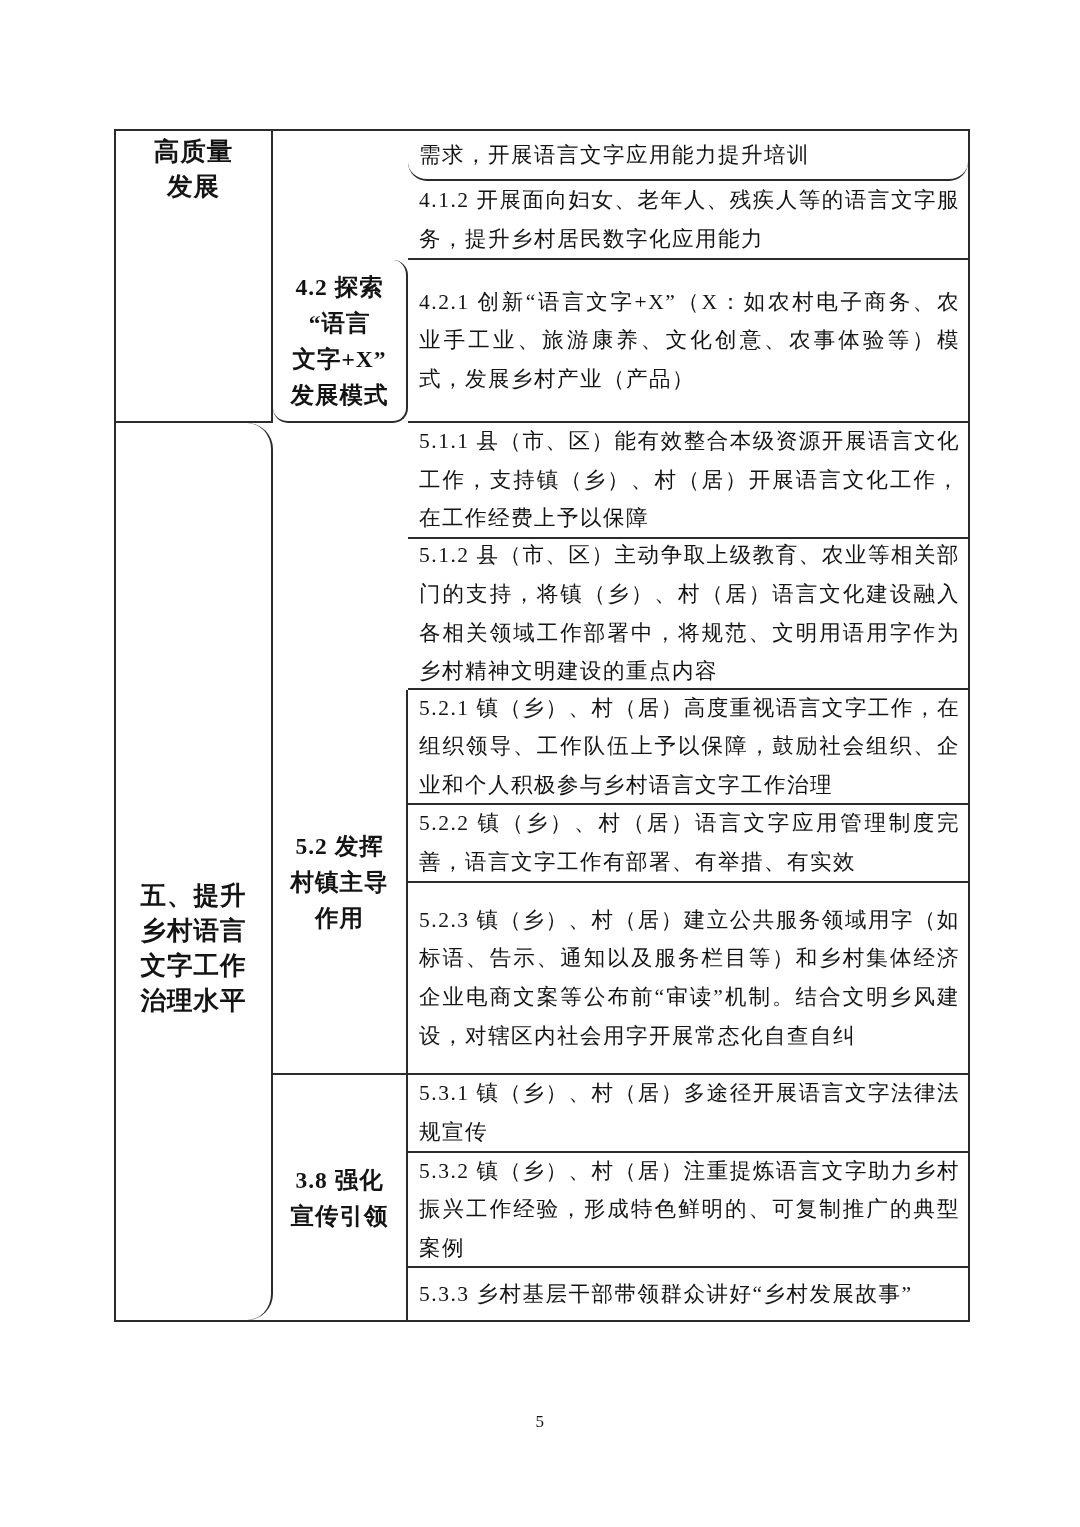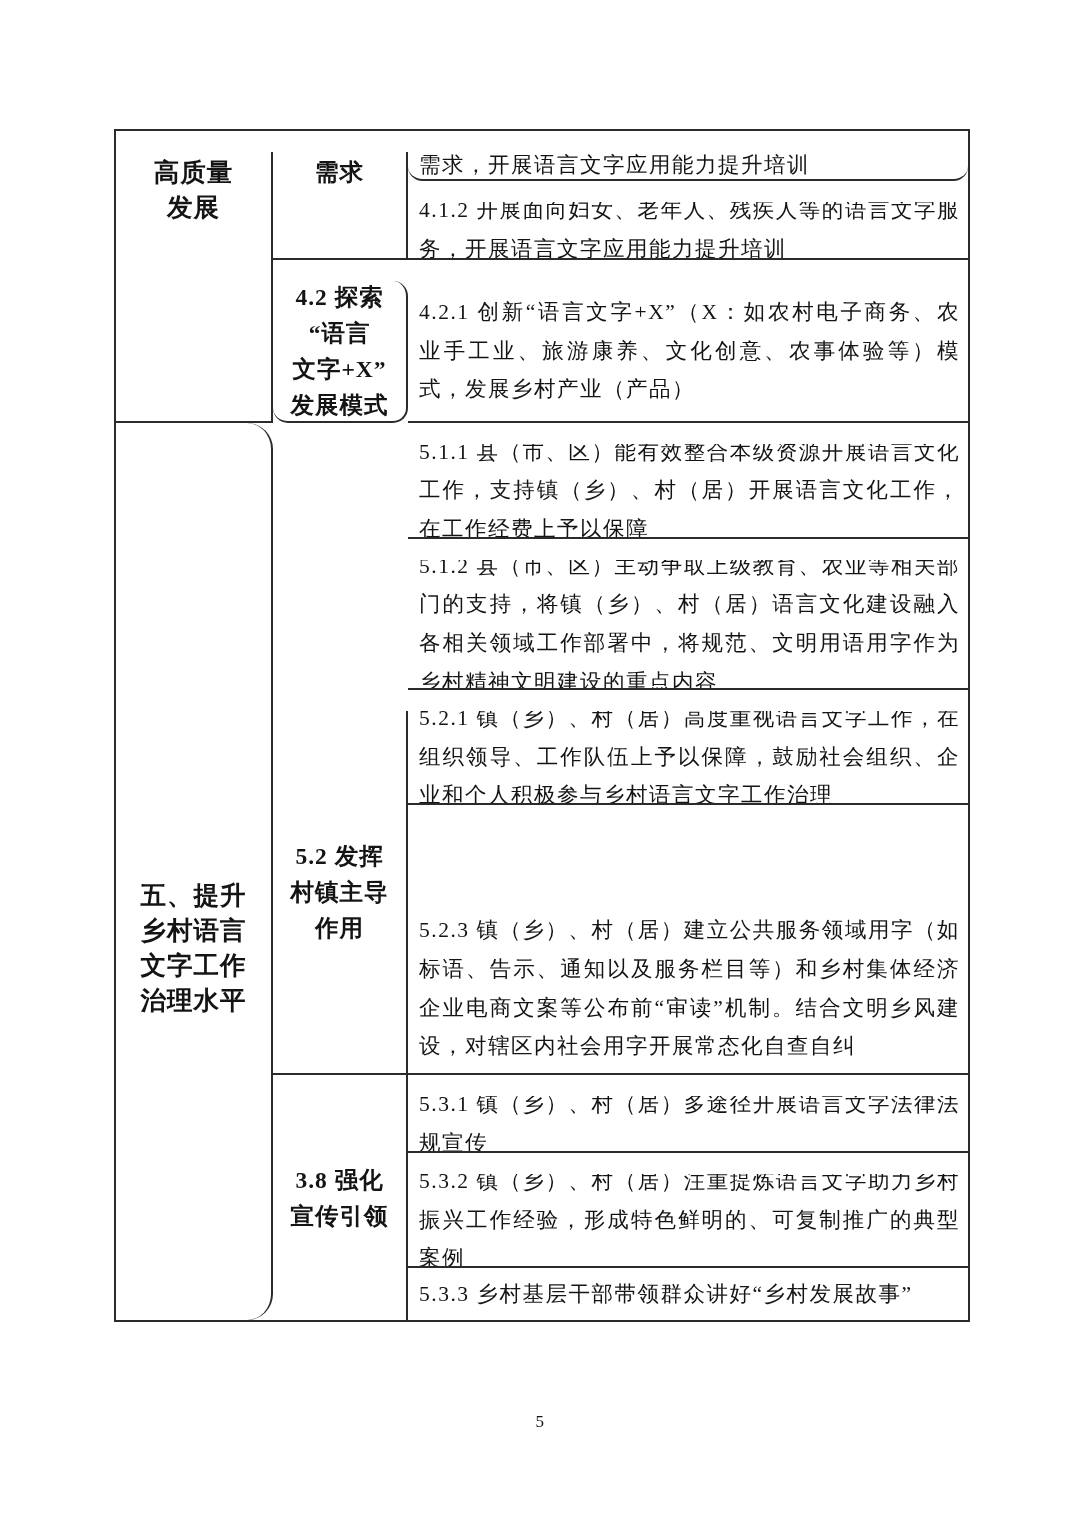--- a/index.html
+++ b/index.html
@@ -22,21 +22,21 @@
     grid-template-columns: 157px 135px 560px;
     grid-template-rows: 50px 79px 163px 116px 151px 115px 78px 192px 78px 115px 52px;
     border: 2px solid #2b2b2b;
     background: #ffffff;
   }
   .cell {
     box-sizing: border-box;
     overflow: hidden;
   }
   .b-r { border-right: 2px solid #2b2b2b; }
-  .b-b { border-bottom: 2px solid #2b2b2b; margin-top: 21px; }
+  .b-b { border-bottom: 2px solid #2b2b2b; }
 
   
   .cat {
     grid-column: 1;
     font-family: "Liberation Sans", "DejaVu Sans", sans-serif;
     font-weight: bold;
     font-size: 25.5px;
     line-height: 35px;
     letter-spacing: 1px;
     text-align: center;
@@ -110,23 +110,20 @@
 <div class="doc-table">
 
   <div class="cell cat cat-4 b-r b-b">高质量
 发展</div>
 
   <div class="cell cat cat-5 b-r">五、提升
 乡村语言
 文字工作
 治理水平</div>
 
-  <div class="cell sub sub-xq b-r b-b">
-    <div>需求</div>
-  </div>
 
   <div class="cell sub sub-42 b-r b-b">
     <div>4.2 探索
 “语言
 文字+X”
 发展模式</div>
   </div>
 
 
   <div class="cell sub sub-52 b-r b-b">
@@ -138,39 +135,42 @@
   <div class="cell sub sub-53 b-r">
     <div>3.8 强化
 宣传引领</div>
   </div>
 
   <div class="cell item r1 b-b">
     <div>需求，开展语言文字应用能力提升培训</div>
   </div>
 
   <div class="cell item r2 b-b">
-    <div>4.1.2 开展面向妇女、老年人、残疾人等的语言文字服务，开展语言文字应用能力提升培训</div>
+    <div>4.1.2 开展面向妇女、老年人、残疾人等的语言文字服务，提升乡村居民数字化应用能力</div>
   </div>
 
   <div class="cell item r3 b-b">
     <div>4.2.1 创新“语言文字+X”（X：如农村电子商务、农业手工业、旅游康养、文化创意、农事体验等）模式，发展乡村产业（产品）</div>
   </div>
 
   <div class="cell item r4 b-b">
     <div>5.1.1 县（市、区）能有效整合本级资源开展语言文化工作，支持镇（乡）、村（居）开展语言文化工作，在工作经费上予以保障</div>
   </div>
 
   <div class="cell item r5 b-b">
     <div>5.1.2 县（市、区）主动争取上级教育、农业等相关部门的支持，将镇（乡）、村（居）语言文化建设融入各相关领域工作部署中，将规范、文明用语用字作为乡村精神文明建设的重点内容</div>
   </div>
 
   <div class="cell item r6 b-b">
     <div>5.2.1 镇（乡）、村（居）高度重视语言文字工作，在组织领导、工作队伍上予以保障，鼓励社会组织、企业和个人积极参与乡村语言文字工作治理</div>
   </div>
 
+  <div class="cell item r7 b-b">
+    <div>5.2.2 镇（乡）、村（居）语言文字应用管理制度完善，语言文字工作有部署、有举措、有实效</div>
+  </div>
 
   <div class="cell item r8 b-b">
     <div>5.2.3 镇（乡）、村（居）建立公共服务领域用字（如标语、告示、通知以及服务栏目等）和乡村集体经济企业电商文案等公布前“审读”机制。结合文明乡风建设，对辖区内社会用字开展常态化自查自纠</div>
   </div>
 
   <div class="cell item r9 b-b">
     <div>5.3.1 镇（乡）、村（居）多途径开展语言文字法律法规宣传</div>
   </div>
 
   <div class="cell item r10 b-b">

